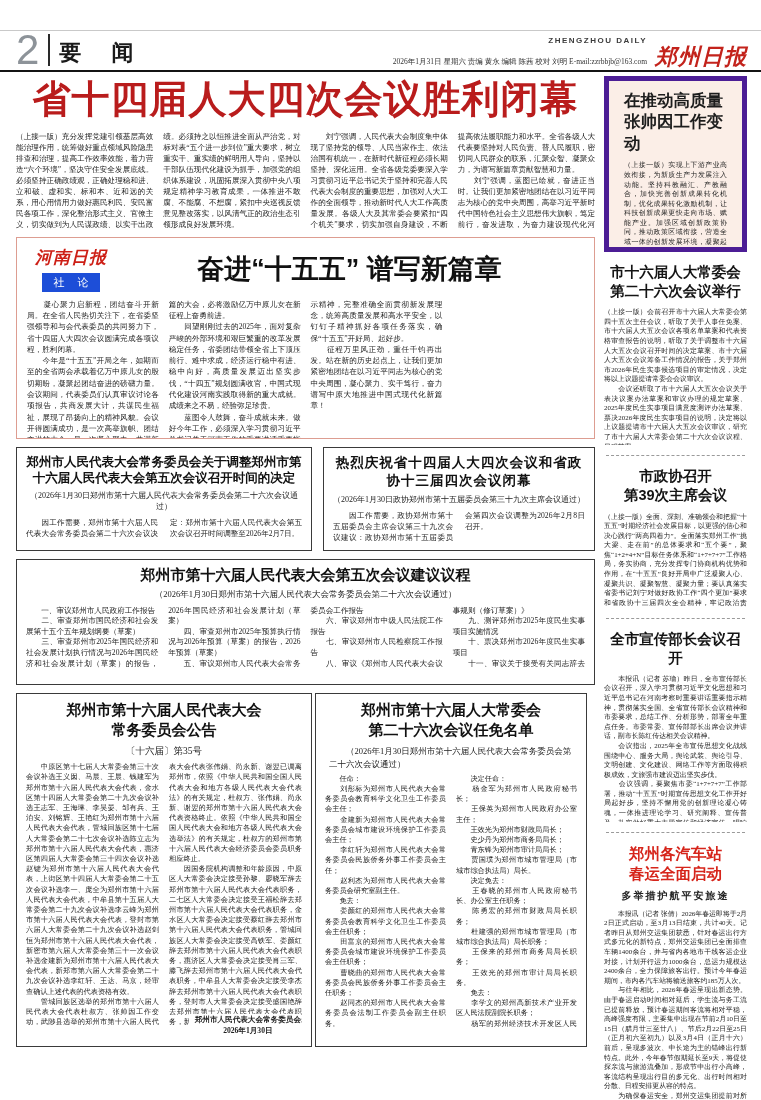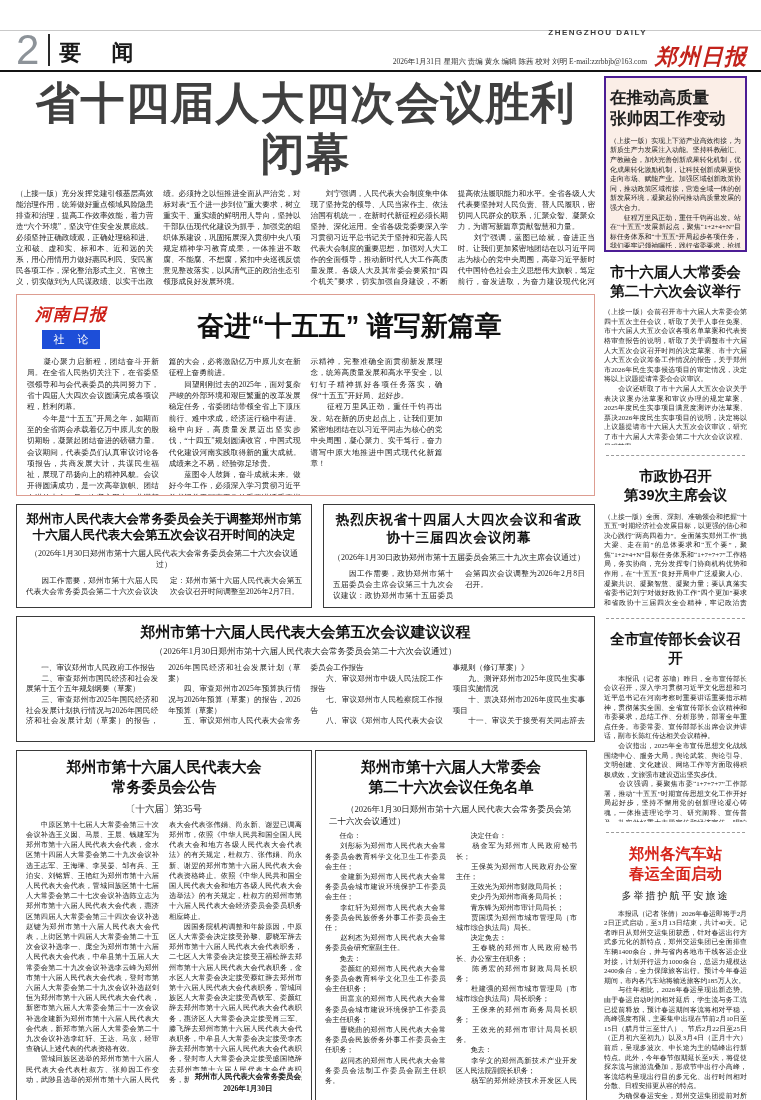--- a/index.html
+++ b/index.html
@@ -16,33 +16,33 @@
   .pagenum-wrap { display:flex; align-items:center; gap:9px; }
   .page-number { font-family:"Liberation Sans",sans-serif; font-size:42px; line-height:0.85;
                  color:#8d9399; font-weight:400; }
   .section-bar { width:2px; height:32px; background:#2a2a2a; }
   .section-title { font-family:"Liberation Sans",sans-serif; font-size:22px; font-weight:bold;
                    letter-spacing:12px; color:#1a1a1a; padding-top:6px; }
   .header-right { display:flex; align-items:flex-end; gap:8px; }
   .header-meta { text-align:right; padding-bottom:1px; }
   .masthead-en { font-family:"Liberation Sans",sans-serif; font-size:8px; font-weight:bold;
                  color:#3c3c3c; letter-spacing:1.5px; }
-  .date-line { font-size:7.5px; color:#333; margin-top:20px; }
+  .date-line { font-size:7.5px; color:#333; margin-top:12px; }
   .masthead-cn { color:#c3231c; font-size:22px; font-weight:900; font-style:italic;
                  font-family:"Liberation Serif",serif; letter-spacing:1px; line-height:1; }
   .headrule { position:absolute; top:70px; left:0; width:761px; border-top:2px solid #141414; }
 
   
   .content { position:absolute; top:76px; left:16px; width:731px; display:flex; gap:9px; }
   .main-col { width:579px; }
   .side-col { width:143px; }
 
   
-  .headline { color:#404040; font-family:"Liberation Sans",sans-serif; font-weight:900;
-              font-size:44px; line-height:1.15; text-align:center; letter-spacing:1px;
+  .headline { color:#b91c1c; font-family:"Liberation Sans",sans-serif; font-weight:900;
+              font-size:38px; line-height:1.15; text-align:center; letter-spacing:1px;
               margin:2px 0 9px 0; }
 
   .colsbody { text-align:justify; white-space:pre-line; overflow:hidden; column-fill:auto; }
   .lead-body { column-count:4; column-gap:10px; font-size:7.6px; line-height:11px; height:100px; }
 
   
   .ed-box { border:1px solid #dd9d91; margin-top:6px; height:202px; padding:8px 10px; overflow:hidden; }
   .ed-head { display:flex; align-items:center; }
   .ed-logo { width:88px; text-align:center; flex:none; }
   .ed-logo-paper { color:#cd1f16; font-size:17px; font-weight:900; font-style:italic; letter-spacing:1px; }
@@ -76,29 +76,29 @@
   .appoint-box { width:272px; height:354px; }
   .tall-title { font-size:15px; line-height:1.35; }
   .notice-number { font-size:9.5px; text-align:center; margin:5px 0 4px 0; }
   .notice-body { column-count:2; column-gap:10px; font-size:7.2px; line-height:10.2px; height:272px; }
   .notice-sign { position:absolute; right:10px; bottom:9px; background:#fff; text-align:center;
                  font-size:7.6px; font-weight:bold; line-height:1.5; padding-left:6px; }
   .appoint-meta { font-size:8.5px; margin:5px 4px 3px 4px; text-indent:2em; line-height:1.5; }
   .appoint-body { column-count:2; column-gap:10px; font-size:7.2px; line-height:10.2px; height:262px; }
 
   
-  .side-box1 { background:#fbeee7; border:2px solid #4c1d95; padding:9px 4px; height:176px; overflow:hidden; }
+  .side-box1 { background:#fbeee7; border:5px solid #4c1d95; padding:9px 15px; height:176px; overflow:hidden; }
   .side-box1-title { font-family:"Liberation Sans",sans-serif; font-size:16.5px; font-weight:900;
                      color:#1d1d1d; line-height:1.3; margin-bottom:6px; }
   .side-body { font-size:6.9px; line-height:9.6px; text-align:justify; white-space:pre-line; overflow:hidden; }
   .side-article { margin-top:11px; }
   .side-title { font-family:"Liberation Sans",sans-serif; font-weight:900; font-size:14.5px;
                 text-align:center; line-height:1.32; color:#141414; }
   .side-title.red { color:#d6251b; font-size:15.5px; }
-  .side-sub { text-align:center; font-size:10px; font-weight:normal; margin-top:4px; letter-spacing:2px; }
+  .side-sub { text-align:center; font-size:10px; font-weight:bold; margin-top:4px; letter-spacing:2px; }
   .side-div { border-top:1px dashed #9a9a9a; margin:10px 2px 0 2px; }
   .sb { margin-top:6px; }
 </style>
 </head>
 <body>
 
 <div class="page">
 
   <div class="topline"></div>
 

